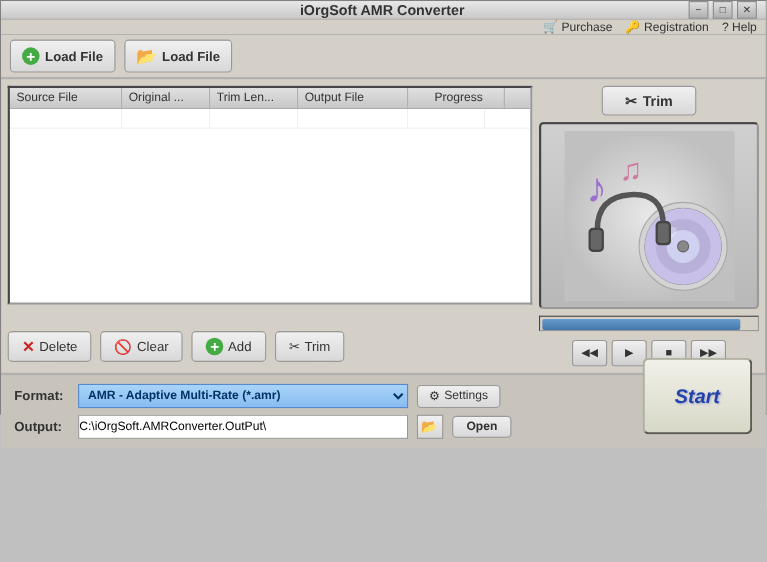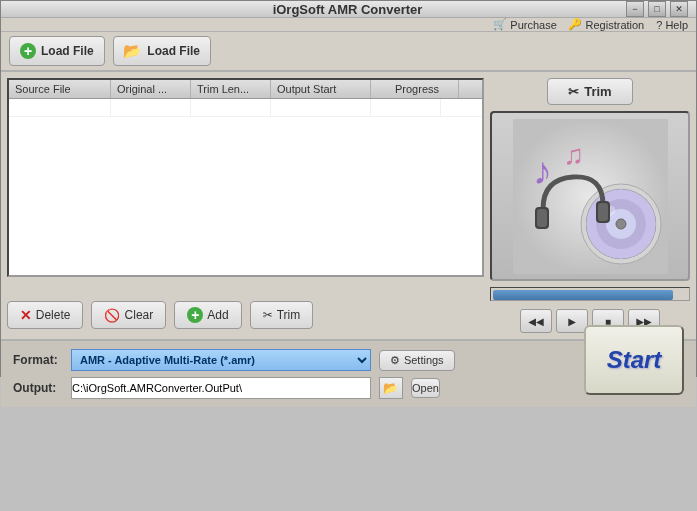--- a/index.html
+++ b/index.html
@@ -317,43 +317,44 @@
       display: flex;
       align-items: center;
       justify-content: center;
       font-size: 12px;
     }
 
     .open-btn {
       display: flex;
       align-items: center;
       gap: 4px;
-      padding: 3px 0;
+      padding: 3px 12px;
       background: linear-gradient(to bottom, #f0f0f0, #d8d8d8);
       border: 1px solid #999;
       border-radius: 4px;
       cursor: pointer;
       font-size: 11px;
       color: #333;
+      font-weight: bold;
     }
 
     .start-btn {
       position: absolute;
       bottom: 12px;
       right: 12px;
       width: 100px;
       height: 70px;
       background: linear-gradient(to bottom, #f0f0e8, #d8d8c8);
       border: 2px outset #b0b0a0;
       border-radius: 6px;
       cursor: pointer;
       display: flex;
       align-items: center;
       justify-content: center;
-      font-size: 24px;
+      font-size: 18px;
       font-weight: bold;
       font-style: italic;
       color: #2244aa;
       text-shadow: 1px 1px 2px #aaaacc;
     }
 
     .bottom-wrapper {
       position: relative;
     }
 
@@ -439,21 +440,21 @@
 
   <div class="main-content">
 
     <div class="left-panel">
 
       <div class="file-table">
         <div class="table-header">
           <div class="table-header-cell" style="width:102px;">Source File</div>
           <div class="table-header-cell" style="width:80px;">Original ...</div>
           <div class="table-header-cell" style="width:80px;">Trim Len...</div>
-          <div class="table-header-cell" style="width:100px;">Output Start</div>
+          <div class="table-header-cell" style="width:100px;">Output File</div>
           <div class="table-header-cell" style="width:70px;margin-left:18px;">Progress</div>
         </div>
         <div class="table-body">
 
           <div class="table-row">
             <div class="table-cell" style="width:102px;"></div>
             <div class="table-cell" style="width:80px;"></div>
             <div class="table-cell" style="width:80px;"></div>
             <div class="table-cell" style="width:100px;"></div>
             <div class="table-cell" style="width:70px;"></div>

